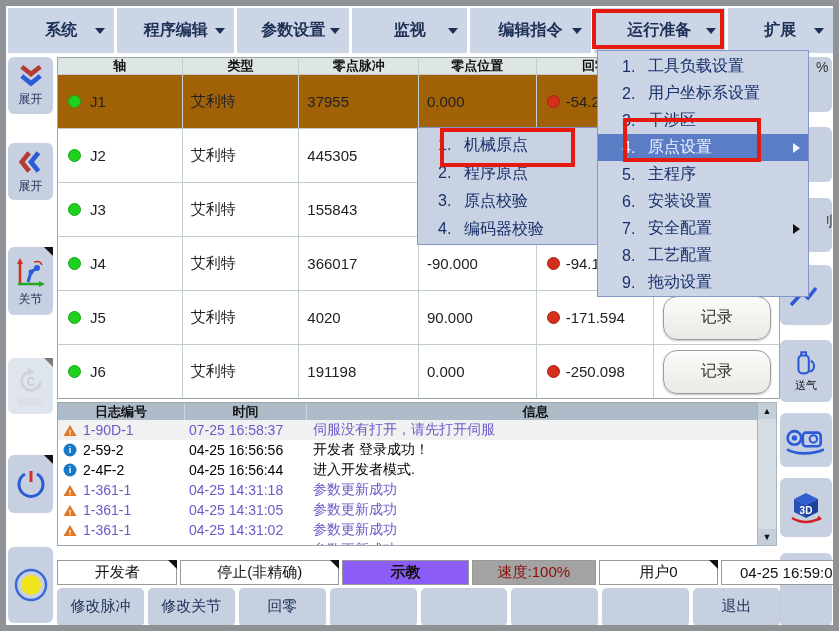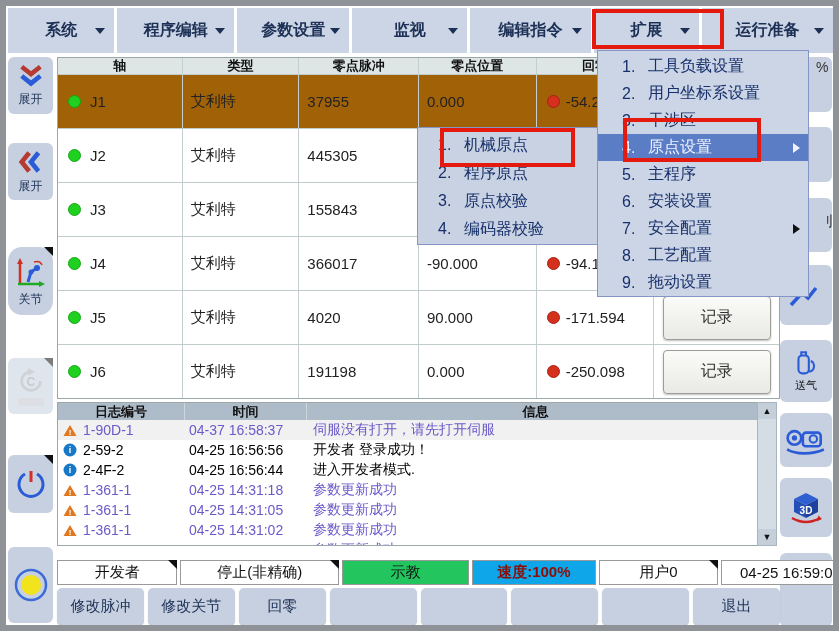--- a/index.html
+++ b/index.html
@@ -23,21 +23,21 @@
   .c1{width:125px;padding-left:10px;gap:9px;}
   .c2{width:117px;padding-left:8px;}
   .c3{width:120px;padding-left:8px;}
   .c4{width:118px;padding-left:8px;}
   .c5{width:118px;padding-left:10px;gap:6px;}
   .c6{width:125px;justify-content:center;border-right:none;}
   .dot{width:11px;height:11px;border-radius:50%;flex:0 0 auto;}
   .dot.g{background:#1ed11e;border:1px solid #16a616;}
   .dot.r{background:#d5301e;border:1px solid #a82014;}
   .rec-btn{width:106px;height:42px;background:linear-gradient(#fbfbf9,#e9e9e5);border:1px solid #9c9c98;
-    border-radius:4px;font-size:16px;color:#333;display:flex;align-items:center;justify-content:center;
+    border-radius:14px;font-size:16px;color:#333;display:flex;align-items:center;justify-content:center;
     box-shadow:0 1px 2px rgba(0,0,0,.25);}
   
   .log{position:absolute;left:51px;top:396px;width:708px;height:144px;border:1px solid #9aa8a8;
     box-sizing:border-box;overflow:hidden;background:#ec4899;z-index:1;}
   .log-head{display:flex;height:17px;background:#aebbc8;font-weight:bold;font-size:13px;color:#111;}
   .lh{display:flex;align-items:center;justify-content:center;border-right:1px solid #cdd6dd;box-sizing:border-box;}
   .lh1{width:127px;} .lh2{width:122px;} .lh3{flex:1;border-right:none;}
   .log-row{display:flex;height:20px;font-size:14px;align-items:center;background:#fff;}
   .log-row.first{background:#f1f1f1;}
   .lc1{width:127px;display:flex;gap:6px;padding-left:5px;align-items:center;box-sizing:border-box;}
@@ -46,22 +46,22 @@
   .purple{color:#6a5ac8;}
   .log-scroll{position:absolute;left:751px;top:396px;width:20px;height:144px;background:#d4dce4;
     border:1px solid #a8b4be;box-sizing:border-box;z-index:1;}
   .scroll-btn{position:absolute;left:0;width:18px;height:16px;background:#c4cfda;display:flex;
     align-items:center;justify-content:center;font-size:9px;color:#111;}
   .scroll-btn.up{top:0;} .scroll-btn.down{bottom:0;}
   
   .statusbar{position:absolute;left:51px;top:554px;width:803px;height:25px;display:flex;gap:3px;z-index:1;}
   .seg{position:relative;background:#fff;border:1px solid #999;box-sizing:border-box;display:flex;
     align-items:center;justify-content:center;font-size:15px;color:#111;}
-  .seg.green{background:#22c55e;}
-  .seg.red{background:#0ea5e9;color:#8c0d06;font-weight:bold;}
+  .seg.green{background:#8b5cf6;font-weight:bold;}
+  .seg.red{background:#a3a3a3;color:#8c0d06;font-weight:normal;}
   .tri{position:absolute;top:-1px;right:-1px;width:0;height:0;border-top:9px solid #111;
     border-left:9px solid transparent;}
   
   .btnbar{position:absolute;left:51px;top:582px;width:723px;height:37px;display:flex;gap:4px;z-index:1;}
   .fbtn{flex:1;background:#c6d0e0;border-radius:5px;display:flex;align-items:center;justify-content:center;
     font-size:15px;color:#1c2f55;box-shadow:0 1px 1px rgba(0,0,0,.25);}
   
   .sbtn{position:absolute;background:#c6d0e0;border-radius:6px;display:flex;flex-direction:column;
     align-items:center;justify-content:center;gap:2px;color:#1c2f55;font-size:12px;z-index:1;}
   .sbtn .tri{top:0;right:0;}
@@ -108,45 +108,45 @@
         <span class="arr"></span>
       </div>
     <div class="menu-item" style="flex:112">
       <span>监视</span>
         <span class="arr"></span>
       </div>
     <div class="menu-item" style="flex:118">
       <span>编辑指令</span>
         <span class="arr"></span>
       </div>
+    <div class="menu-item" style="flex:128">
+      <span>运行准备</span>
+        <span class="arr"></span>
+      </div>
     <div class="menu-item" style="flex:103">
       <span>扩展</span>
-        <span class="arr"></span>
-      </div>
-    <div class="menu-item" style="flex:128">
-      <span>运行准备</span>
         <span class="arr"></span>
       </div>
   </div>
 
   <div class="sbtn lsb" style="top:51px;height:57px;">
     <svg width="30" height="26" viewBox="0 0 30 28">
       <path d="M5 4 L15 12 L25 4" stroke="#b43a32" stroke-width="5" fill="none"></path>
       <path d="M5 14 L15 22 L25 14" stroke="#2b5bd7" stroke-width="5" fill="none"></path>
       </svg>
     <span>展开</span>
   </div>
   <div class="sbtn lsb" style="top:137px;height:57px;">
     <svg width="26" height="28" viewBox="0 0 28 30">
       <path d="M12 5 L4 15 L12 25" stroke="#b43a32" stroke-width="5" fill="none"></path>
       <path d="M22 5 L14 15 L22 25" stroke="#2b5bd7" stroke-width="5" fill="none"></path>
       </svg>
     <span>展开</span>
   </div>
-  <div class="sbtn lsb" style="top:241px;height:68px;border-radius:14px;">
+  <div class="sbtn lsb" style="top:241px;height:68px;">
     <span class="tri"></span>
     <svg width="34" height="34" viewBox="0 0 34 34">
       <line x1="6" y1="29" x2="6" y2="8" stroke="#d03020" stroke-width="2.5"></line>
       <path d="M3 9 L6 3 L9 9 Z" fill="#d03020"></path>
       <line x1="4" y1="29" x2="26" y2="29" stroke="#22a822" stroke-width="2.5"></line>
       <path d="M25 26 L31 29 L25 32 Z" fill="#22a822"></path>
       <path d="M14 27 L17 17 L23 13" stroke="#2b5bd7" stroke-width="3" fill="none"></path>
       <circle cx="17" cy="17" r="2.5" fill="#2b5bd7"></circle>
         <circle cx="23" cy="13" r="3" fill="#2b5bd7"></circle>
       <path d="M20 7 Q26 5 28 10" stroke="#d03020" stroke-width="1.5" fill="none"></path>
@@ -322,21 +322,21 @@
       <div class="lh lh3">信息</div>
     </div>
     <div class="log-row first purple">
       <div class="lc1">
           <svg width="14" height="13" viewBox="0 0 14 13">
             <polygon points="7,1 13.5,12 0.5,12" fill="#e07820"></polygon>
             <text x="7" y="10.5" font-size="8" fill="#fff" text-anchor="middle" font-weight="bold">!</text>
           </svg>
           <span>1-90D-1</span>
         </div>
-      <div class="lc2">04-37 16:58:37</div>
+      <div class="lc2">07-25 16:58:37</div>
       <div class="lc3">伺服没有打开，请先打开伺服</div>
     </div>
     <div class="log-row">
       <div class="lc1">
           <svg width="14" height="14" viewBox="0 0 14 14">
             <circle cx="7" cy="7" r="6.5" fill="#1878c8"></circle>
             <text x="7" y="10" font-size="9" fill="#fff" text-anchor="middle" font-weight="bold">i</text>
           </svg>
           <span>2-59-2</span>
         </div>

